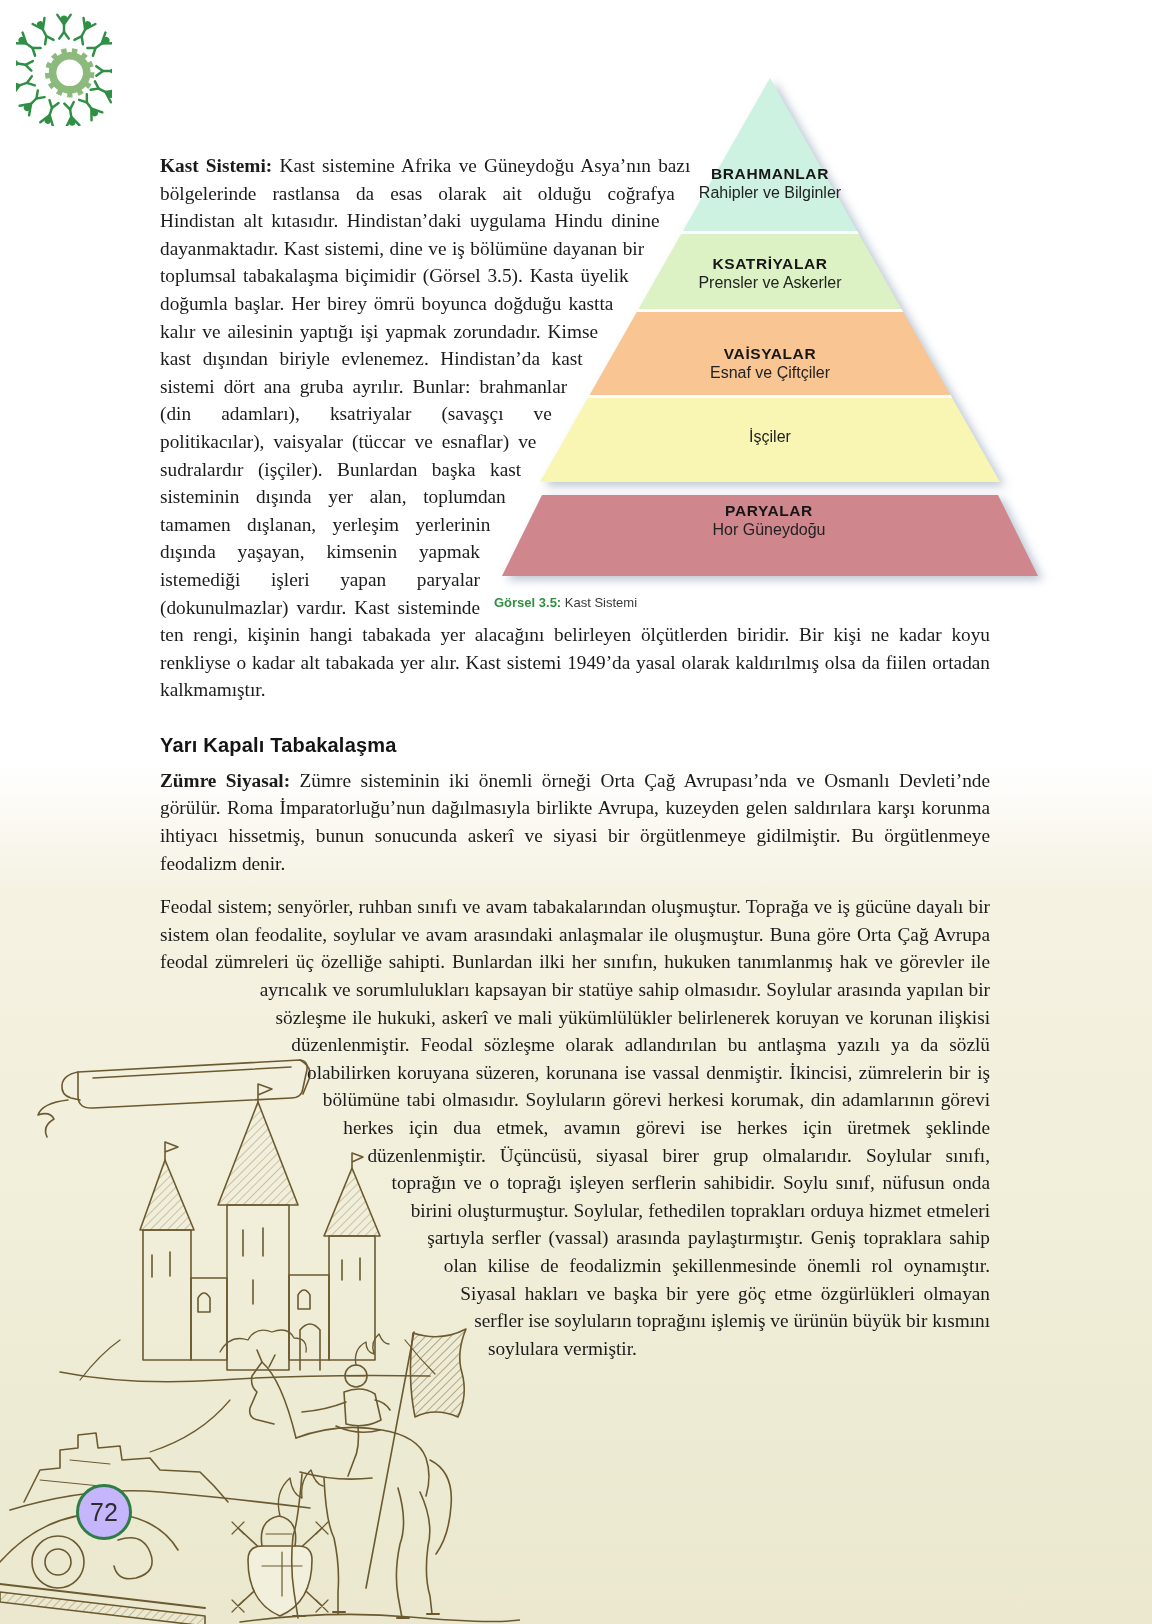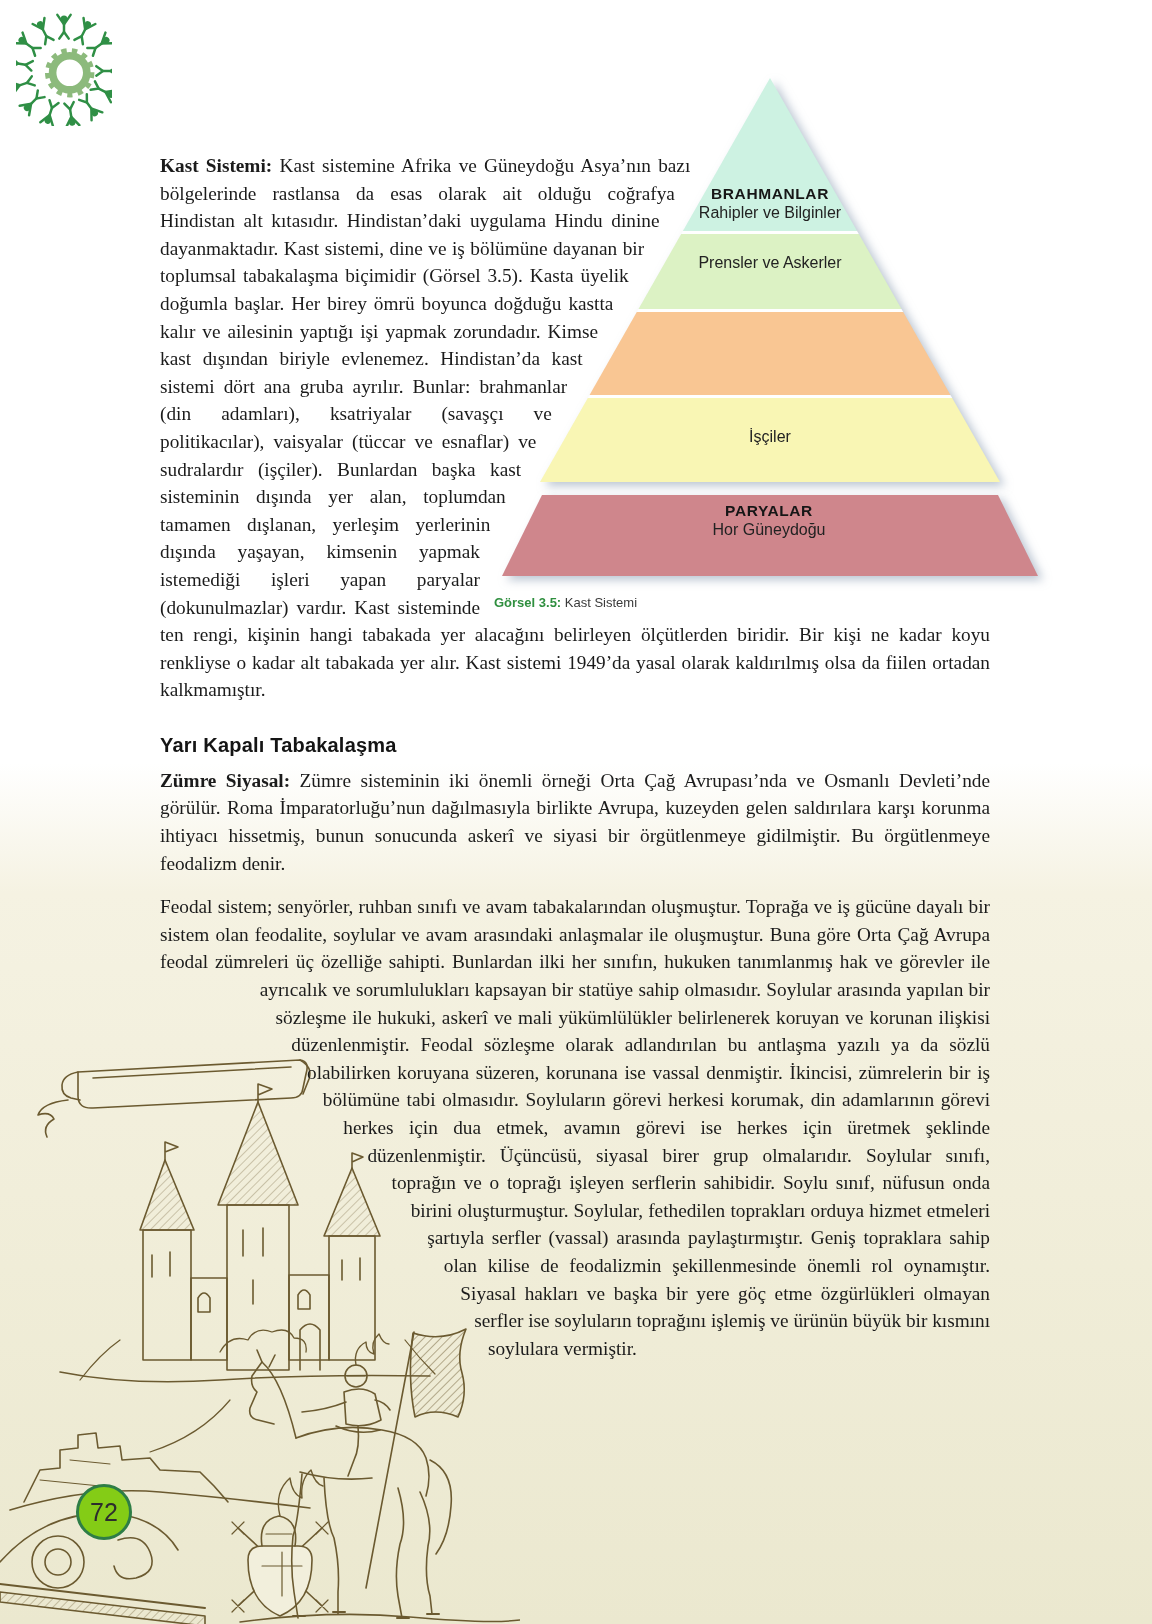--- a/index.html
+++ b/index.html
@@ -46,21 +46,21 @@
     float:left;width:500px;height:640px;
     shape-outside:polygon(0 100px,80px 100px,120px 170px,160px 240px,230px 320px,290px 420px,320px 480px,330px 640px,0 640px);
     shape-margin:12px;
   }
   .illus{position:absolute;left:0;top:1040px;width:520px;height:584px;z-index:1;pointer-events:none;}
 
   
   .logo{position:absolute;left:16px;top:12px;width:96px;height:114px;z-index:4;}
   .page-badge{
     position:absolute;left:76px;top:1484px;width:56px;height:56px;border-radius:50%;
-    background:#84cc16;border:3px solid #2e7d46;box-sizing:border-box;z-index:5;
+    background:#c4b5fd;border:3px solid #2e7d46;box-sizing:border-box;z-index:5;
     display:flex;align-items:center;justify-content:center;
     font-family:"Liberation Sans","DejaVu Sans",sans-serif;font-size:25px;color:#2d2d2d;
   }
 </style>
 </head>
 <body>
 
 <svg class="logo" viewBox="0 0 100 120">
   <defs>
     <g id="person" stroke="#2f8f45" stroke-width="2.6" stroke-linecap="round" fill="none">
@@ -194,26 +194,31 @@
           <span class="tri" style="display:flex">
             <span class="band b1" style="background: rgb(205, 242, 226);"></span>
             <span class="sep"></span>
             <span class="band b2" style="background: rgb(220, 242, 196);"></span>
             <span class="sep"></span>
             <span class="band b3" style="background: rgb(249, 198, 147);"></span>
             <span class="sep"></span>
             <span class="band b4" style="background: rgb(249, 246, 180);"></span>
           </span>
         </span>
-        <span class="pyr-label" style="top:106px;display:block">
+        <span class="pyr-label" style="top:86px;display:block">
           <span class="t" style="display:block">BRAHMANLAR</span>
           <span class="s" style="display:block">Rahipler ve Bilginler</span>
         </span>
         <span class="pyr-label" style="top:176px;display:block">
+          <span class="t" style="display:block">KSATRİYALAR</span>
           <span class="s" style="display:block">Prensler ve Askerler</span>
+        </span>
+        <span class="pyr-label" style="top:266px;display:block">
+          <span class="t" style="display:block">VAİSYALAR</span>
+          <span class="s" style="display:block">Esnaf ve Çiftçiler</span>
         </span>
         <span class="pyr-label" style="top:350px;display:block">
           <span class="s" style="display:block">İşçiler</span>
         </span>
       </span>
       <span class="trap-pos" style="display:block">
         <span class="shadow-wrap" style="display:block">
           <span class="trap" style="display: block; background: rgb(207, 134, 140);"></span>
         </span>
         <span class="pyr-label" style="top:6px;display:block">

